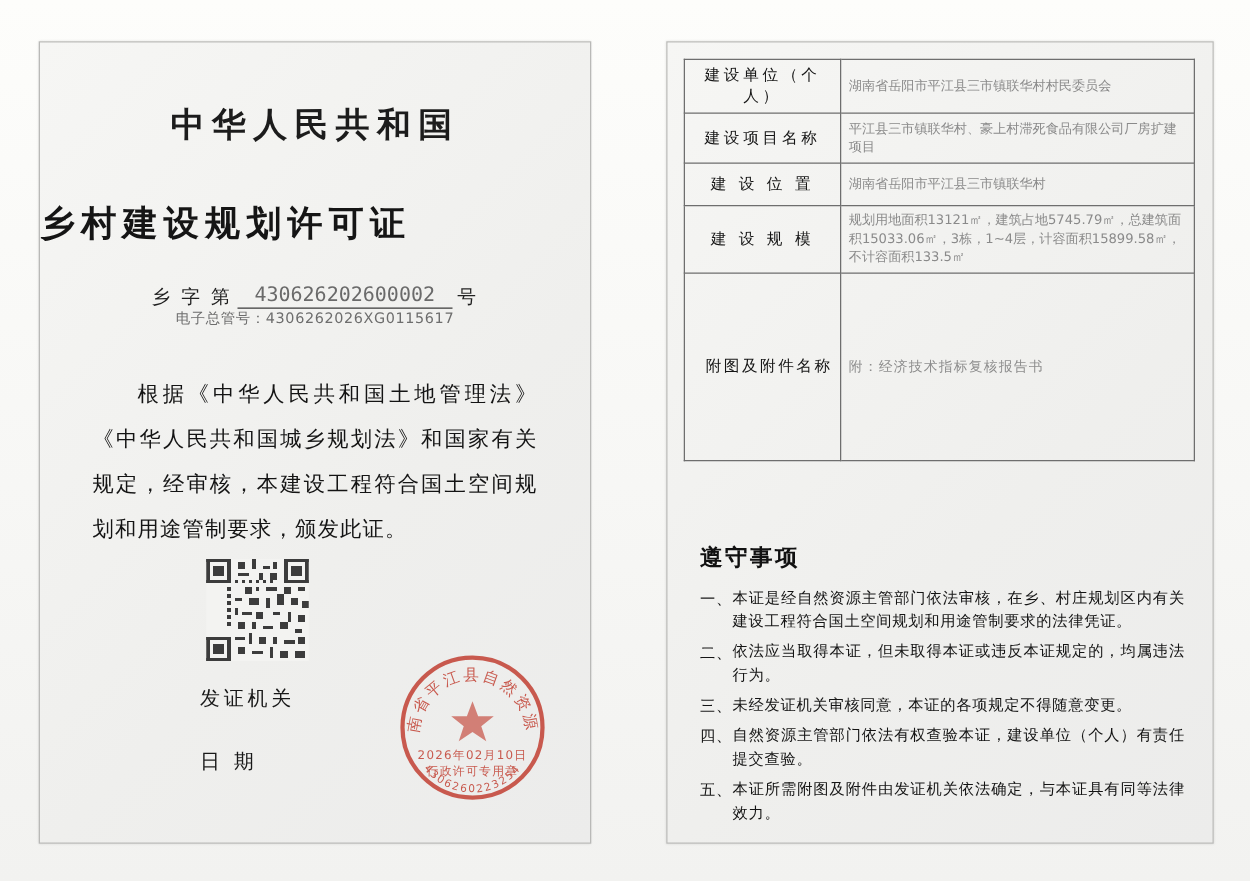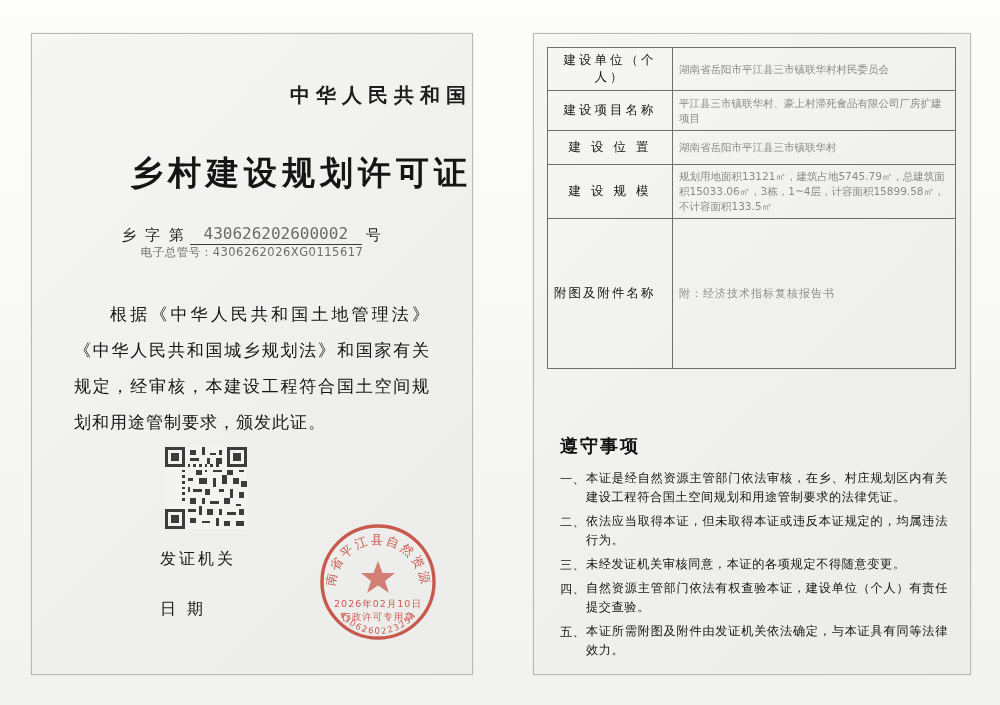--- a/index.html
+++ b/index.html
@@ -36,32 +36,32 @@
     background: linear-gradient(135deg,#f6f6f4 0%,#efefed 60%,#ececeb 100%);
   }
   #right-panel {
     left: 533px;
     top: 33px;
     width: 436px;
     height: 640px;
     background: linear-gradient(135deg,#f6f6f4 0%,#efefed 60%,#ececeb 100%);
   }
   .nation-title {
-    text-align: right;
-    font-family: "DejaVu Serif", "Liberation Serif", serif;
-    font-size: 20px;
+    text-align: center;
+    font-family: "DejaVu Serif", "Liberation Serif", serif;
+    font-size: 27px;
     letter-spacing: 6px;
     color: #1c1c1c;
     margin-top: 48px;
     font-weight: 600;
   }
   .cert-title {
-    text-align: right;
-    font-family: "DejaVu Serif", "Liberation Serif", serif;
-    font-size: 33px;
+    text-align: left;
+    font-family: "DejaVu Serif", "Liberation Serif", serif;
+    font-size: 28px;
     letter-spacing: 5px;
     color: #151515;
     margin-top: 42px;
     font-weight: 700;
   }
   .num-row {
     margin-top: 28px;
     display: flex;
     align-items: flex-end;
     justify-content: center;
@@ -149,21 +149,21 @@
     font-size: 10.5px;
     line-height: 15px;
     color: #8a8a8a;
     word-break: break-all;
   }
   .row-h { height: 34px; }
   .row-h2 { height: 40px; }
   .row-h3 { height: 44px; }
   .row-attach { height: 150px; vertical-align: top !important; }
   .cell-label-top {
-    text-align: left;
+    text-align: right;
     font-size: 12.5px;
     letter-spacing: 2px;
     color: #151515;
     vertical-align: top;
     padding-top: 8px;
   }
   .attach-value {
     font-size: 11px;
     color: #8d8d8d;
     padding-top: 42px;

